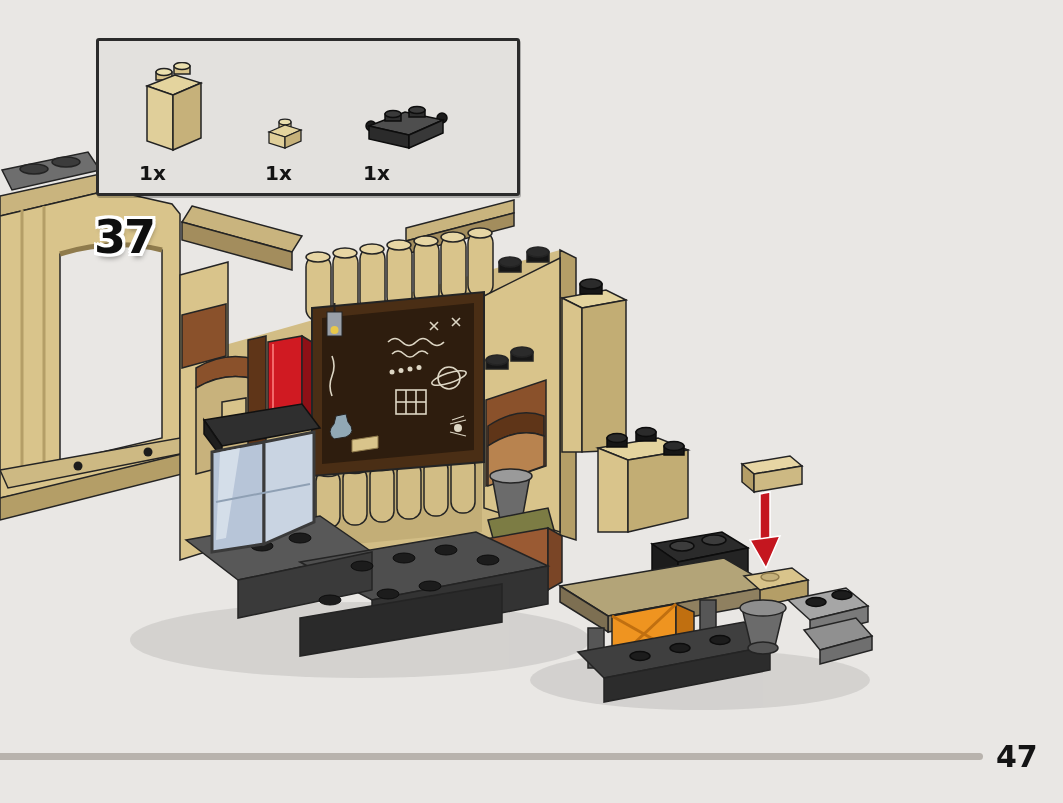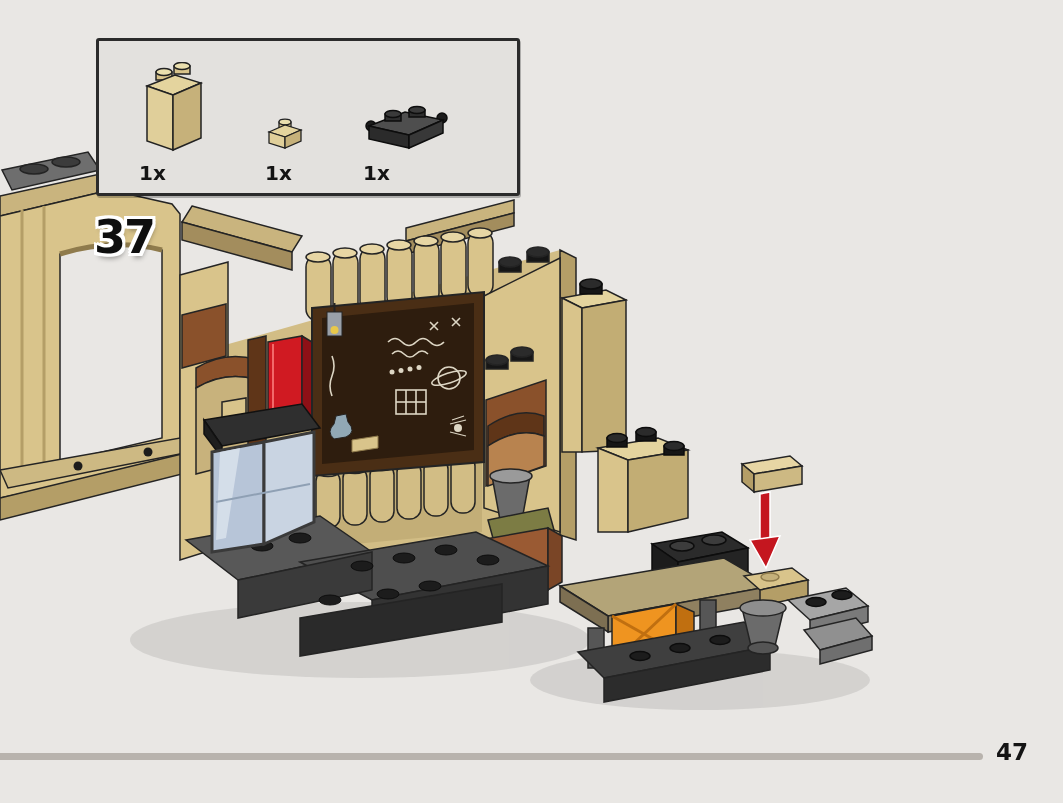--- a/index.html
+++ b/index.html
@@ -33,21 +33,21 @@
       -3px -3px 0 #fff, 3px -3px 0 #fff, -3px 3px 0 #fff, 3px 3px 0 #fff,
       -3px 0 0 #fff, 3px 0 0 #fff, 0 -3px 0 #fff, 0 3px 0 #fff,
       2px 5px 5px rgba(0,0,0,0.35);
   }
   .progress-bar {
     position:absolute; left:0; top:753px; width:983px; height:7px;
     border-radius:0 4px 4px 0; z-index:2;
   }
   .page-number {
     position:absolute; left:996px; top:739px; z-index:2;
-    font-size:23px; font-weight:700; color:#141414;
+    font-size:30px; font-weight:700; color:#141414;
   }
 </style>
 </head>
 <body style="background: rgb(233, 231, 228);">
 
 <svg class="illustration" viewBox="0 0 1063 803" xmlns="http://www.w3.org/2000/svg">
 
   <g opacity="0.14">
     <ellipse cx="360" cy="640" rx="230" ry="38" fill="#555"></ellipse>
     <ellipse cx="700" cy="680" rx="170" ry="30" fill="#555"></ellipse>

